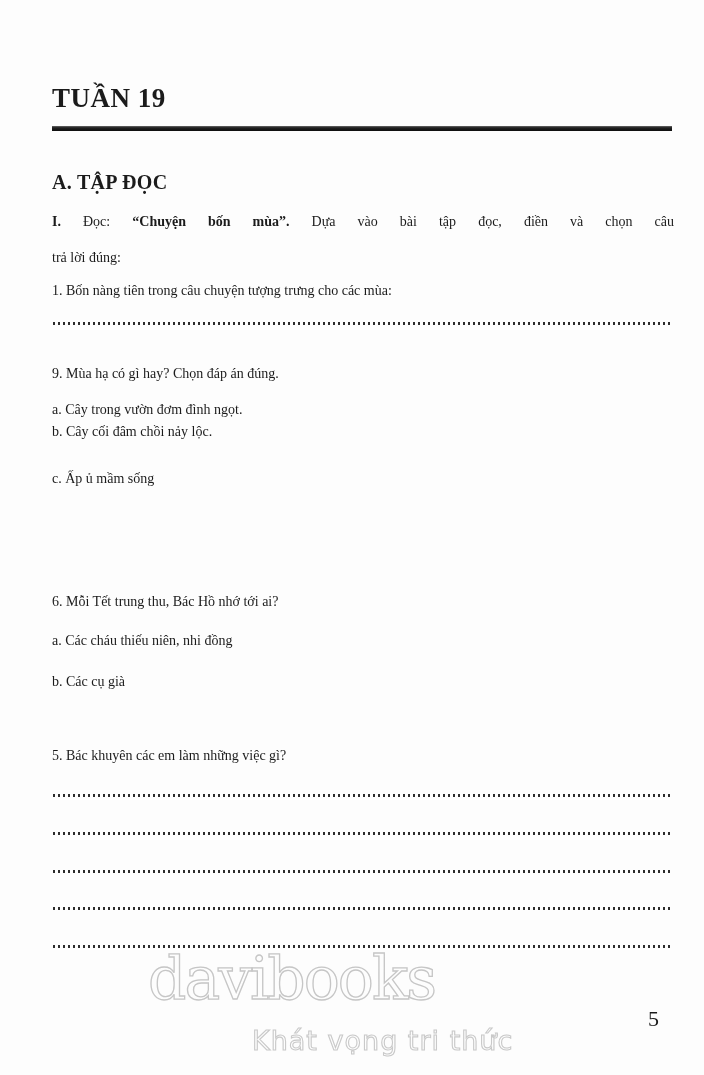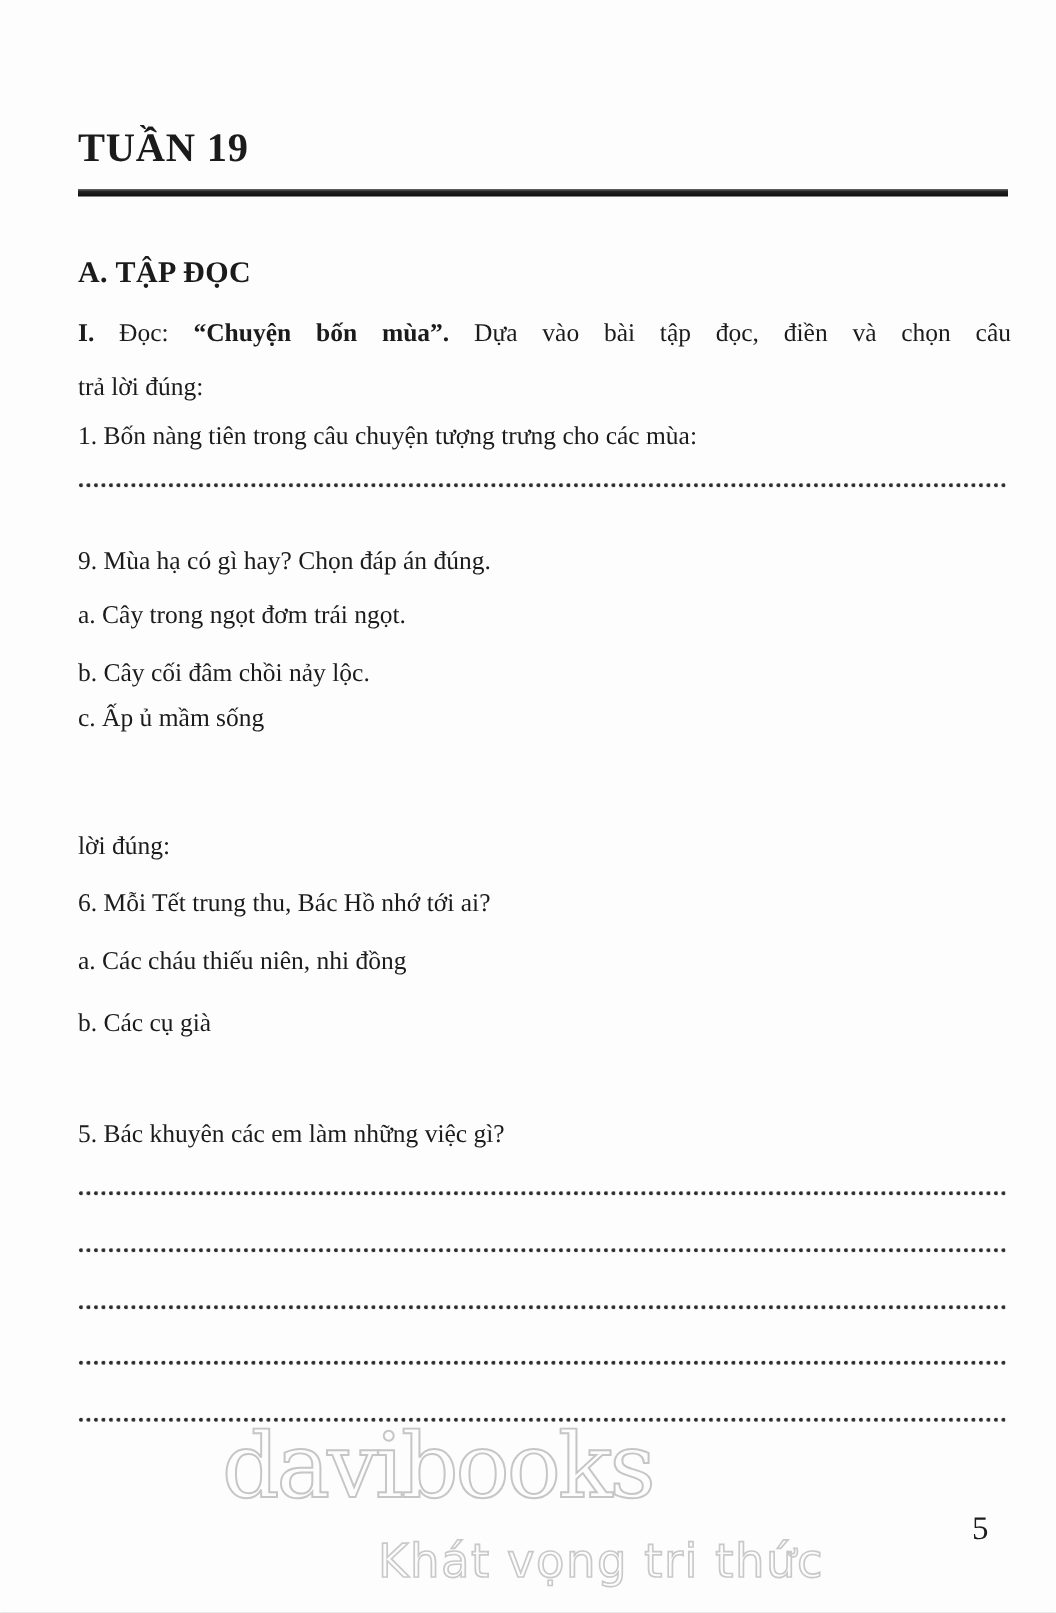--- a/index.html
+++ b/index.html
@@ -7,21 +7,21 @@
     position:relative;
     width:704px;height:1075px;
     background:#fdfdfd;
     font-family:"Liberation Serif", serif;
     color:#1b1b1b;
     overflow:hidden;
     box-shadow:0 0 4px rgba(0,0,0,.2);
   }
   .ln{
     position:absolute;left:52px;width:622px;
-    font-size:17px;line-height:28px;
+    font-size:14px;line-height:28px;
   }
   .week-title{
     top:84px;
     font-size:27px;font-weight:bold;letter-spacing:.5px;
   }
   .rule{
     position:absolute;left:52px;top:126px;width:620px;height:5px;
     background:linear-gradient(to bottom,#6a6a6a 0%,#222 35%,#0e0e0e 100%);
   }
   .section-heading{
@@ -43,21 +43,21 @@
   .wm-brand{
     position:absolute;left:148px;top:938px;
     font-family:"DejaVu Serif", serif;
     font-size:60px;line-height:80px;letter-spacing:-2px;
     color:transparent;
     -webkit-text-stroke:1.3px #c6c6c6;
   }
   .wm-slogan{
     position:absolute;left:252px;top:1024px;
     font-family:"DejaVu Sans", sans-serif;
-    font-size:31px;line-height:34px;letter-spacing:1px;
+    font-size:27px;line-height:34px;letter-spacing:1px;
     color:transparent;
     -webkit-text-stroke:1.1px #c9c9c9;
   }
   .page-number{
     position:absolute;left:648px;top:1006px;
     font-size:22px;
   }
 </style>
 </head>
 <body>
@@ -68,25 +68,24 @@
   <div class="rule"></div>
   <div class="ln section-heading">A. TẬP ĐỌC</div>
 
   <div class="ln justify-last" style="top:208px"><b>I.</b><span> Đọc: </span><b>“Chuyện bốn mùa”. </b><span>Dựa vào bài tập đọc, điền và chọn câu</span></div>
   <div class="ln" style="top:244px">trả lời đúng:</div>
 
   <div class="ln" style="top:277px">1. Bốn nàng tiên trong câu chuyện tượng trưng cho các mùa:</div>
   <div class="dotline" style="top:321px"></div>
 
   <div class="ln" style="top:360px">9. Mùa hạ có gì hay? Chọn đáp án đúng.</div>
-  <div class="ln" style="top:396px">a. Cây trong ngọt đơm trái ngọt.</div>
-  <div class="ln" style="top:435px">b. Cây cối đâm chồi nảy lộc.</div>
+  <div class="ln" style="top:396px">a. Cây trong vườn đơm đình ngọt.</div>
+  <div class="ln" style="top:418px">b. Cây cối đâm chồi nảy lộc.</div>
   <div class="ln" style="top:465px">c. Ấp ủ mầm sống</div>
 
-  <div class="ln" style="top:550px">lời đúng:</div>
 
   <div class="ln" style="top:588px">6. Mỗi Tết trung thu, Bác Hồ nhớ tới ai?</div>
   <div class="ln" style="top:627px">a. Các cháu thiếu niên, nhi đồng</div>
   <div class="ln" style="top:668px">b. Các cụ già</div>
   <div class="ln" style="top:742px">5. Bác khuyên các em làm những việc gì?</div>
 
   <div class="dotline" style="top:793px"></div>
   <div class="dotline" style="top:831px"></div>
   <div class="dotline" style="top:869px"></div>
   <div class="dotline" style="top:906px"></div>

